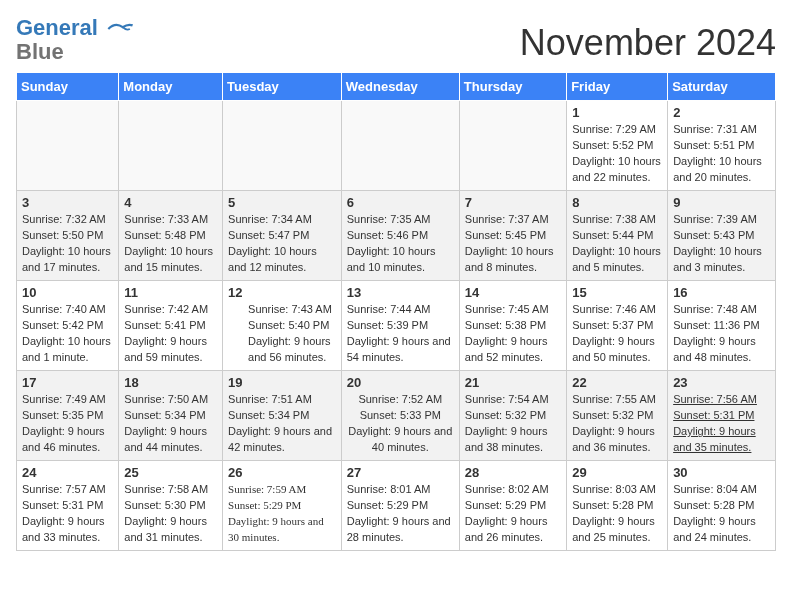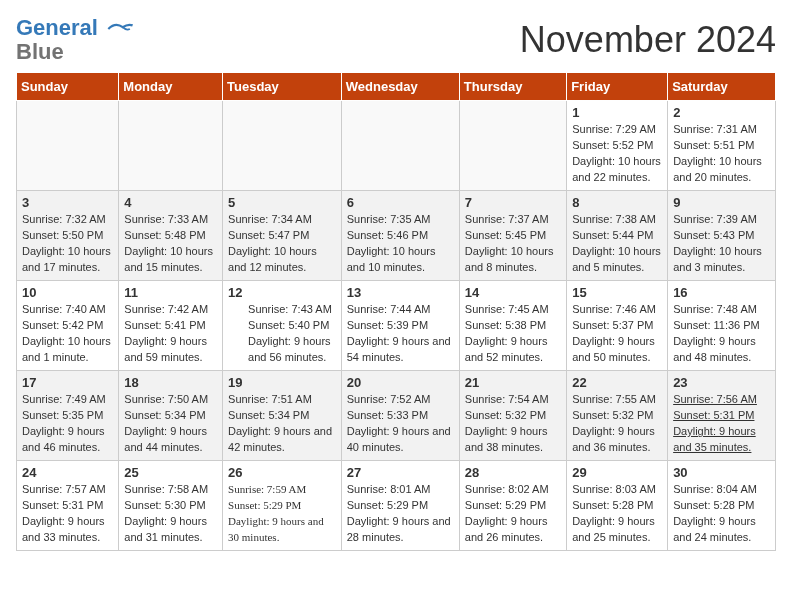--- a/index.html
+++ b/index.html
@@ -6,21 +6,21 @@
     body {
       font-family: Arial, sans-serif;
       background: #fff;
       width: 792px;
       min-height: 612px;
       padding: 16px;
     }
     .header-area {
       display: flex;
       justify-content: space-between;
-      align-items: center;
+      align-items: flex-end;
       margin-bottom: 8px;
     }
     .logo {
       display: flex;
       flex-direction: column;
       align-items: flex-start;
     }
     .logo-text {
       font-size: 22px;
       font-weight: bold;
@@ -48,21 +48,21 @@
     }
     .location {
       font-size: 16px;
       color: #555;
     }
     table {
       width: 100%;
       border-collapse: collapse;
     }
     thead tr th {
-      background-color: #c2410c;
+      background-color: #3b82f6;
       color: #fff;
       padding: 6px 4px;
       font-size: 13px;
       font-weight: bold;
       text-align: left;
       border: 1px solid #fff;
     }
     tbody tr td {
       vertical-align: top;
       padding: 4px 5px;
@@ -246,21 +246,21 @@
 Daylight: 9 hours and 44 minutes.</div>
         </td>
         <td>
           <div class="day-num">19</div>
           <div class="day-info" style="white-space: pre-line;">Sunrise: 7:51 AM
 Sunset: 5:34 PM
 Daylight: 9 hours and 42 minutes.</div>
         </td>
         <td>
           <div class="day-num">20</div>
-          <div class="day-info" style="white-space: pre-line;">Sunrise: 7:52 AM
+          <div class="day-info" style="white-space: pre-line; text-align: center;">Sunrise: 7:52 AM
 Sunset: 5:33 PM
 Daylight: 9 hours and 40 minutes.</div>
         </td>
         <td>
           <div class="day-num">21</div>
           <div class="day-info" style="white-space: pre-line;">Sunrise: 7:54 AM
 Sunset: 5:32 PM
 Daylight: 9 hours and 38 minutes.</div>
         </td>
         <td>

